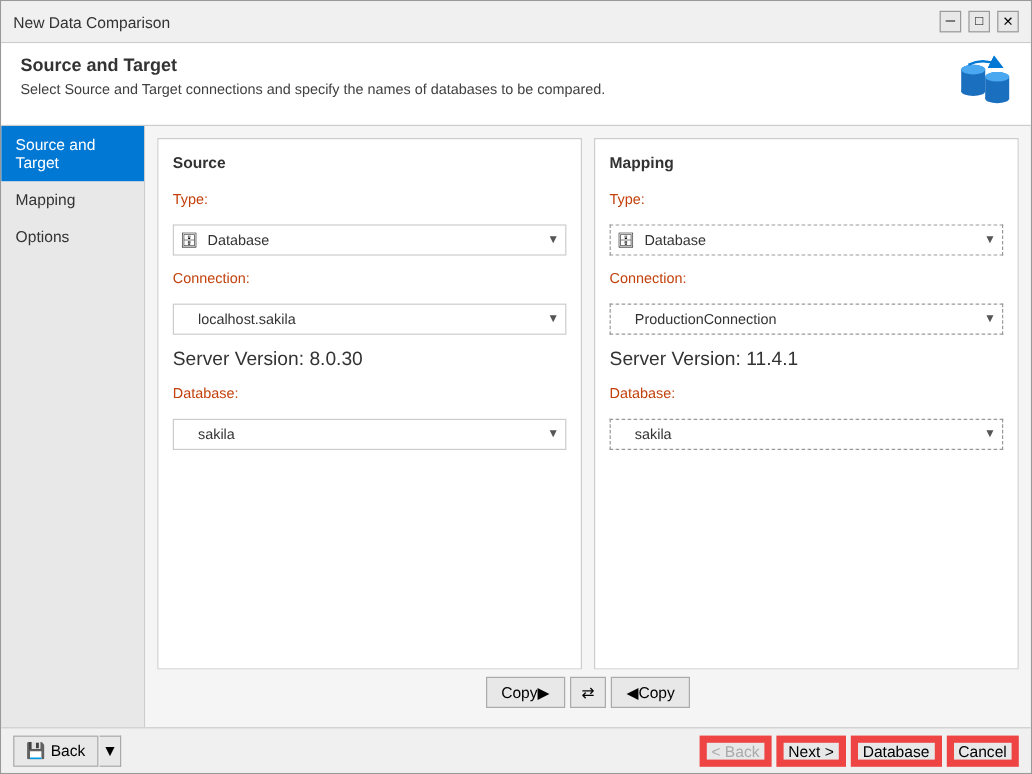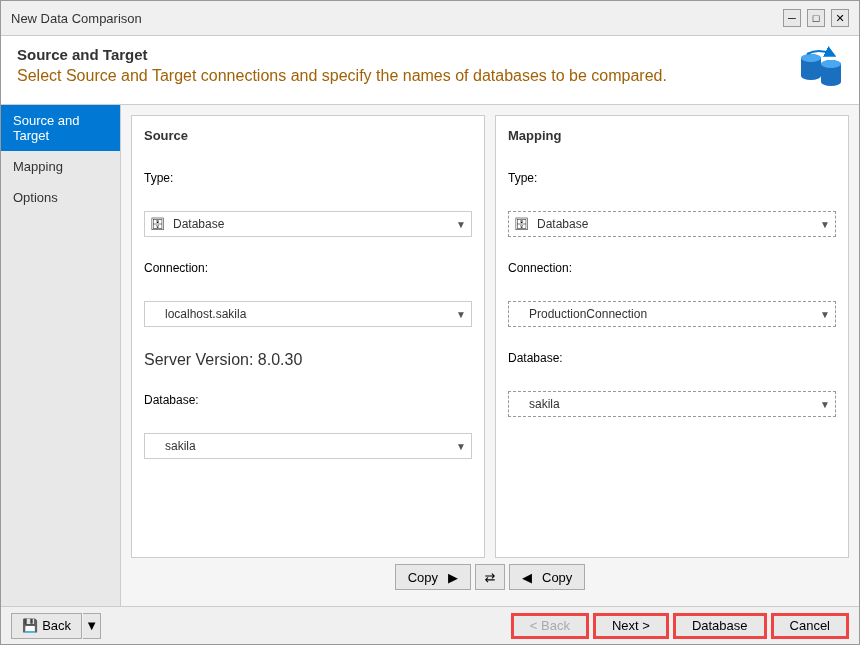--- a/index.html
+++ b/index.html
@@ -8,58 +8,58 @@
     .window { width: 860px; height: 645px; background: #f0f0f0; border: 1px solid #999; display: flex; flex-direction: column; }
 
     .title-bar { background: #f0f0f0; padding: 17px 10px; display: flex; align-items: center; justify-content: space-between; border-bottom: 1px solid #ccc; height: 30px; }
     .title-bar-left { font-size: 13px; color: #333; font-weight: normal; }
     .title-bar-right { display: flex; gap: 6px; }
     .title-btn { width: 18px; height: 18px; border: 1px solid #999; background: #e8e8e8; cursor: pointer; display: flex; align-items: center; justify-content: center; font-size: 11px; }
 
     .header-section { background: white; padding: 10px 16px 10px 16px; border-bottom: 1px solid #ccc; display: flex; align-items: flex-start; justify-content: space-between; }
     .header-text { display: flex; flex-direction: column; }
     .header-title { font-size: 15px; font-weight: bold; color: #333; margin-bottom: 4px; }
-    .header-subtitle { font-size: 16px; color: #a16207; }
+    .header-subtitle { font-size: 12px; color: #404040; }
     .header-icon { width: 48px; height: 48px; display: flex; align-items: center; justify-content: center; }
 
     .main-content { display: flex; flex: 1; overflow: hidden; }
 
     .sidebar { width: 120px; background: #e8e8e8; border-right: 1px solid #ccc; padding-top: 0; }
     .sidebar-item { padding: 8px 12px; cursor: pointer; color: #333; font-size: 13px; }
     .sidebar-item.active { background: #0078d4; color: white; }
 
     .content-area { flex: 1; background: #f5f5f5; padding: 10px; display: flex; flex-direction: column; }
 
     .panels-row { display: flex; gap: 10px; flex: 1; overflow: hidden; }
 
-    .panel { background: white; border: 1px solid #ccc; flex: 1; padding: 12px; display: flex; flex-direction: column; gap: 24px; }
+    .panel { background: white; border: 1px solid #ccc; flex: 1; padding: 12px; display: flex; flex-direction: column; gap: 12px; }
 
     .panel-title { font-size: 13px; font-weight: bold; color: #333; margin-bottom: 4px; }
 
-    .field-label { font-size: 12px; color: #000000; margin-bottom: 2px; }
+    .field-label { font-size: 12px; color: #c2410c; margin-bottom: 2px; }
 
     .dropdown-wrapper { position: relative; display: flex; align-items: center; }
     .dropdown-select { width: 100%; height: 26px; border: 1px solid #ccc; background: white; padding: 2px 24px 2px 20px; font-size: 12px; appearance: none; -webkit-appearance: none; cursor: pointer; color: #333; }
     .dropdown-select.with-icon { padding-left: 28px; }
     .dropdown-arrow { position: absolute; right: 6px; top: 50%; transform: translateY(-50%); font-size: 10px; pointer-events: none; color: #555; }
     .db-icon { position: absolute; left: 6px; top: 50%; transform: translateY(-50%); font-size: 12px; pointer-events: none; }
 
     .server-version { font-size: 16px; color: #333; }
 
     .copy-row { display: flex; justify-content: center; align-items: center; gap: 4px; padding: 6px 0; }
-    .copy-btn { height: 26px; padding: 0 12px; border: 1px solid #aaa; background: #e8e8e8; cursor: pointer; font-size: 12px; display: flex; align-items: center; gap: 10px; }
+    .copy-btn { height: 26px; padding: 0 12px; border: 1px solid #aaa; background: #e8e8e8; cursor: pointer; font-size: 12px; display: flex; align-items: center; gap: 0; }
     .swap-btn { height: 26px; width: 30px; border: 1px solid #aaa; background: #e8e8e8; cursor: pointer; font-size: 12px; display: flex; align-items: center; justify-content: center; }
 
     .footer { background: #f0f0f0; border-top: 1px solid #ccc; padding: 6px 10px; display: flex; align-items: center; justify-content: space-between; height: 38px; }
     .footer-left { display: flex; align-items: center; gap: 1px; }
     .save-btn { height: 26px; padding: 0 10px; border: 1px solid #aaa; background: #e8e8e8; cursor: pointer; font-size: 12px; display: flex; align-items: center; gap: 4px; }
     .save-dropdown { height: 26px; width: 18px; border: 1px solid #aaa; border-left: none; background: #e8e8e8; cursor: pointer; display: flex; align-items: center; justify-content: center; font-size: 9px; }
 
     .footer-right { display: flex; gap: 4px; }
-    .nav-btn { height: 26px; padding: 0 16px; border: 3px solid #ef4444; background: #e8e8e8; cursor: pointer; font-size: 12px; }
+    .nav-btn { height: 26px; padding: 0 4px; border: 6px solid #ef4444; background: #e8e8e8; cursor: pointer; font-size: 12px; }
     .nav-btn:disabled { color: #aaa; cursor: default; }
 
     .target-panel .dropdown-select { border: 1px dashed #999; }
   </style>
 </head>
 <body>
 
 <div class="window">
 
   <div class="title-bar">
@@ -161,20 +161,21 @@
           </div>
 
           <div class="field-label">Connection:</div>
           <div class="dropdown-wrapper">
             <select class="dropdown-select">
               <option>ProductionConnection</option>
             </select>
             <span class="dropdown-arrow">▼</span>
           </div>
 
+          <div class="server-version">Server Version: 11.4.1</div>
 
           <div class="field-label">Database:</div>
           <div class="dropdown-wrapper">
             <select class="dropdown-select" style="border: 1px dashed #999;">
               <option>sakila</option>
             </select>
             <span class="dropdown-arrow">▼</span>
           </div>
         </div>
       </div>

